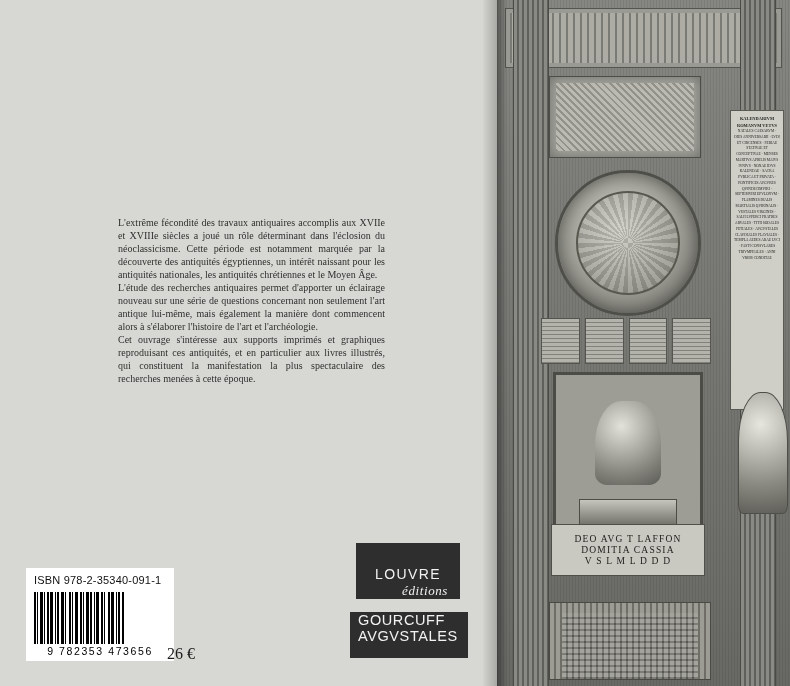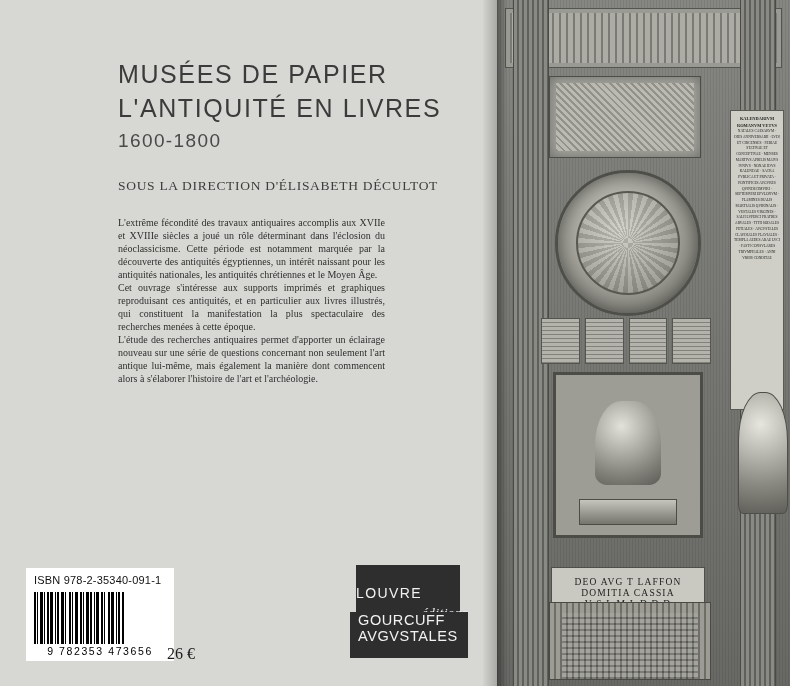--- a/index.html
+++ b/index.html
@@ -121,28 +121,29 @@
     top: 645px;
     font-family: "Liberation Serif", serif;
     font-size: 16px;
     color: #1c1c1c;
   }
 
   
   .logo-louvre {
     position: absolute;
     left: 356px;
-    top: 565px;
+    top: 543px;
     width: 104px;
     height: 56px;
     background: #2e2e2e;
     color: #f2f2f2;
     display: flex;
+    flex-direction: column;
     align-items: center;
-    justify-content: space-between;
+    justify-content: flex-end;
   }
   .logo-louvre .l1 {
     font-family: "Liberation Sans", sans-serif;
     font-size: 14px;
     letter-spacing: 1.4px;
   }
   .logo-louvre .l2 {
     font-family: "Liberation Serif", serif;
     font-style: italic;
     font-size: 13px;
@@ -272,21 +273,21 @@
   .portrait-frame .base {
     position: absolute;
     left: 50%; bottom: 10px;
     transform: translateX(-50%);
     width: 96px; height: 24px;
     background: linear-gradient(180deg,#c5c5bd,#75756e);
     border: 1px solid #4c4c47;
   }
   .inscription {
     position: absolute;
-    left: 54px; top: 567px;
+    left: 54px; top: 524px;
     width: 152px; height: 50px;
     background: #c9c9c1;
     border: 1px solid #4f4f4a;
     display: flex;
     flex-direction: column;
     align-items: center;
     justify-content: center;
     gap: 1px;
     font-family: "Liberation Serif", serif;
     font-size: 9.5px;
@@ -338,33 +339,25 @@
     pointer-events: none;
   }
 </style>
 </head>
 <body>
 
 <div class="page">
 
   <div class="back-cover">
 
-    <div class="title-block">
-      <div class="main-title">
-        <span>MUSÉES DE PAPIER</span>
-        <span class="line2">L'ANTIQUITÉ EN LIVRES</span>
-      </div>
-      <div class="subtitle-years">1600-1800</div>
-      <div class="direction">SOUS LA DIRECTION D'ÉLISABETH DÉCULTOT</div>
-    </div>
 
     <div class="blurb">
       <p>L'extrême fécondité des travaux antiquaires accomplis aux XVIIe et XVIIIe siècles a joué un rôle déterminant dans l'éclosion du néoclassicisme. Cette période est notamment marquée par la découverte des antiquités égyptiennes, un intérêt naissant pour les antiquités nationales, les antiquités chrétiennes et le Moyen Âge.</p>
+      <p>L'étude des recherches antiquaires permet d'apporter un éclairage nouveau sur une série de questions concernant non seulement l'art antique lui-même, mais également la manière dont commencent alors à s'élaborer l'histoire de l'art et l'archéologie.</p>
       <p>Cet ouvrage s'intéresse aux supports imprimés et graphiques reproduisant ces antiquités, et en particulier aux livres illustrés, qui constituent la manifestation la plus spectaculaire des recherches menées à cette époque.</p>
-      <p>L'étude des recherches antiquaires permet d'apporter un éclairage nouveau sur une série de questions concernant non seulement l'art antique lui-même, mais également la manière dont commencent alors à s'élaborer l'histoire de l'art et l'archéologie.</p>
     </div>
 
     <div class="isbn-box">
       <div class="isbn-text">ISBN 978-2-35340-091-1</div>
       <div class="barcode">
         <i style="width:2px"></i>
           <i style="width:1px;background:#fff"></i>
         <i style="width:1px"></i>
           <i style="width:2px;background:#fff"></i>
         <i style="width:3px"></i>

